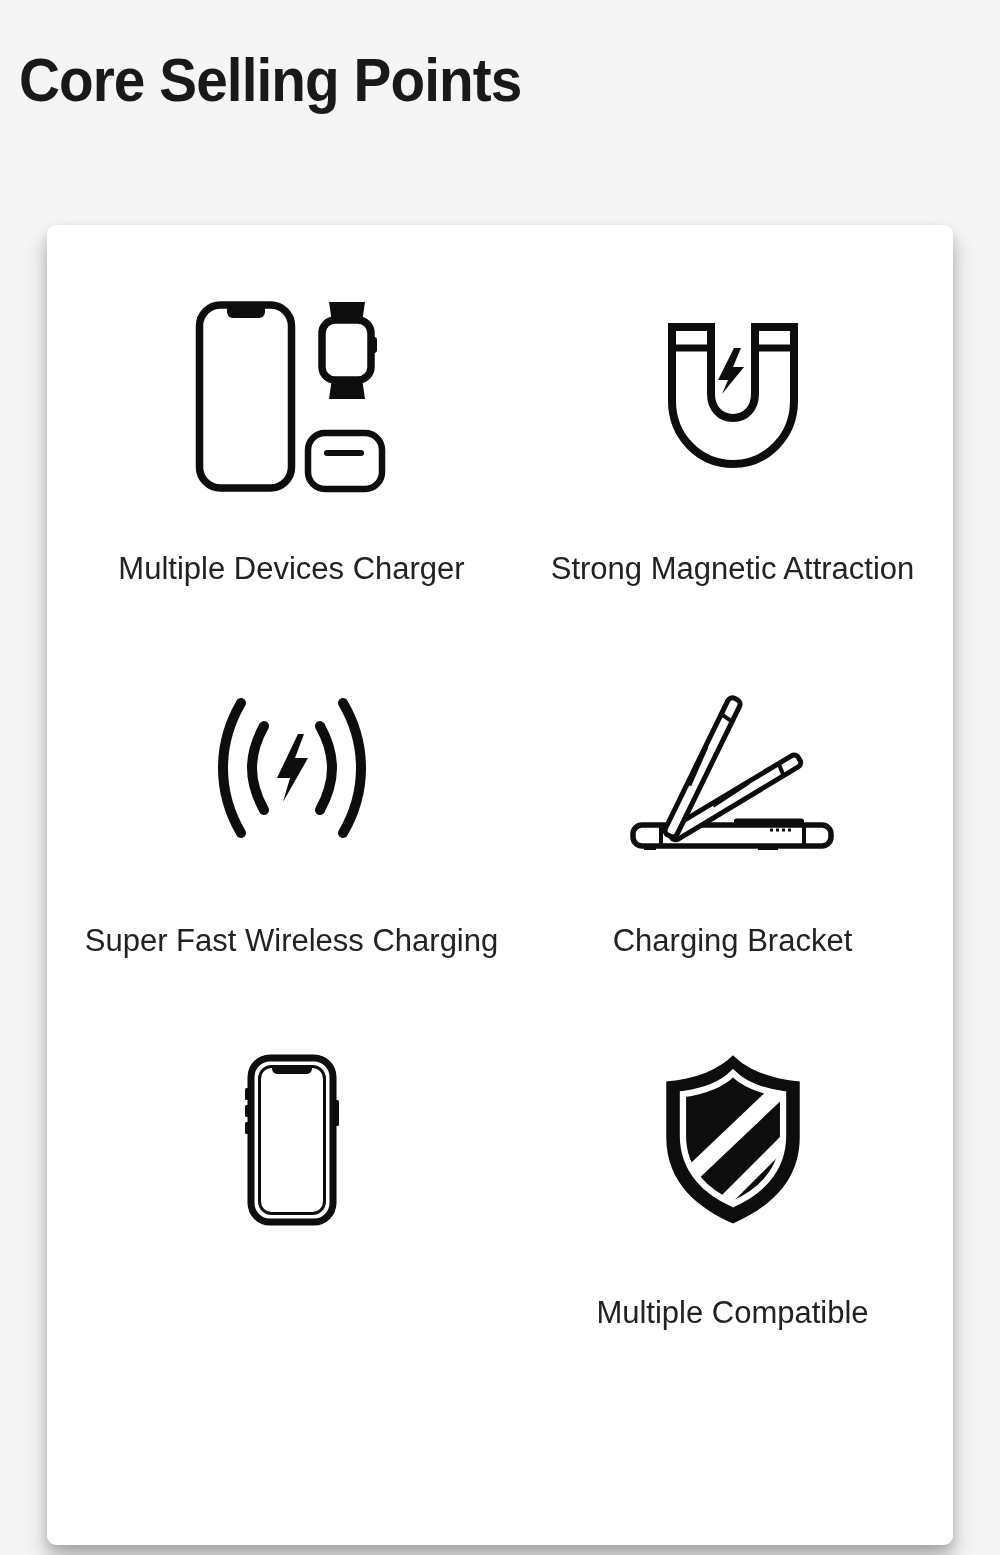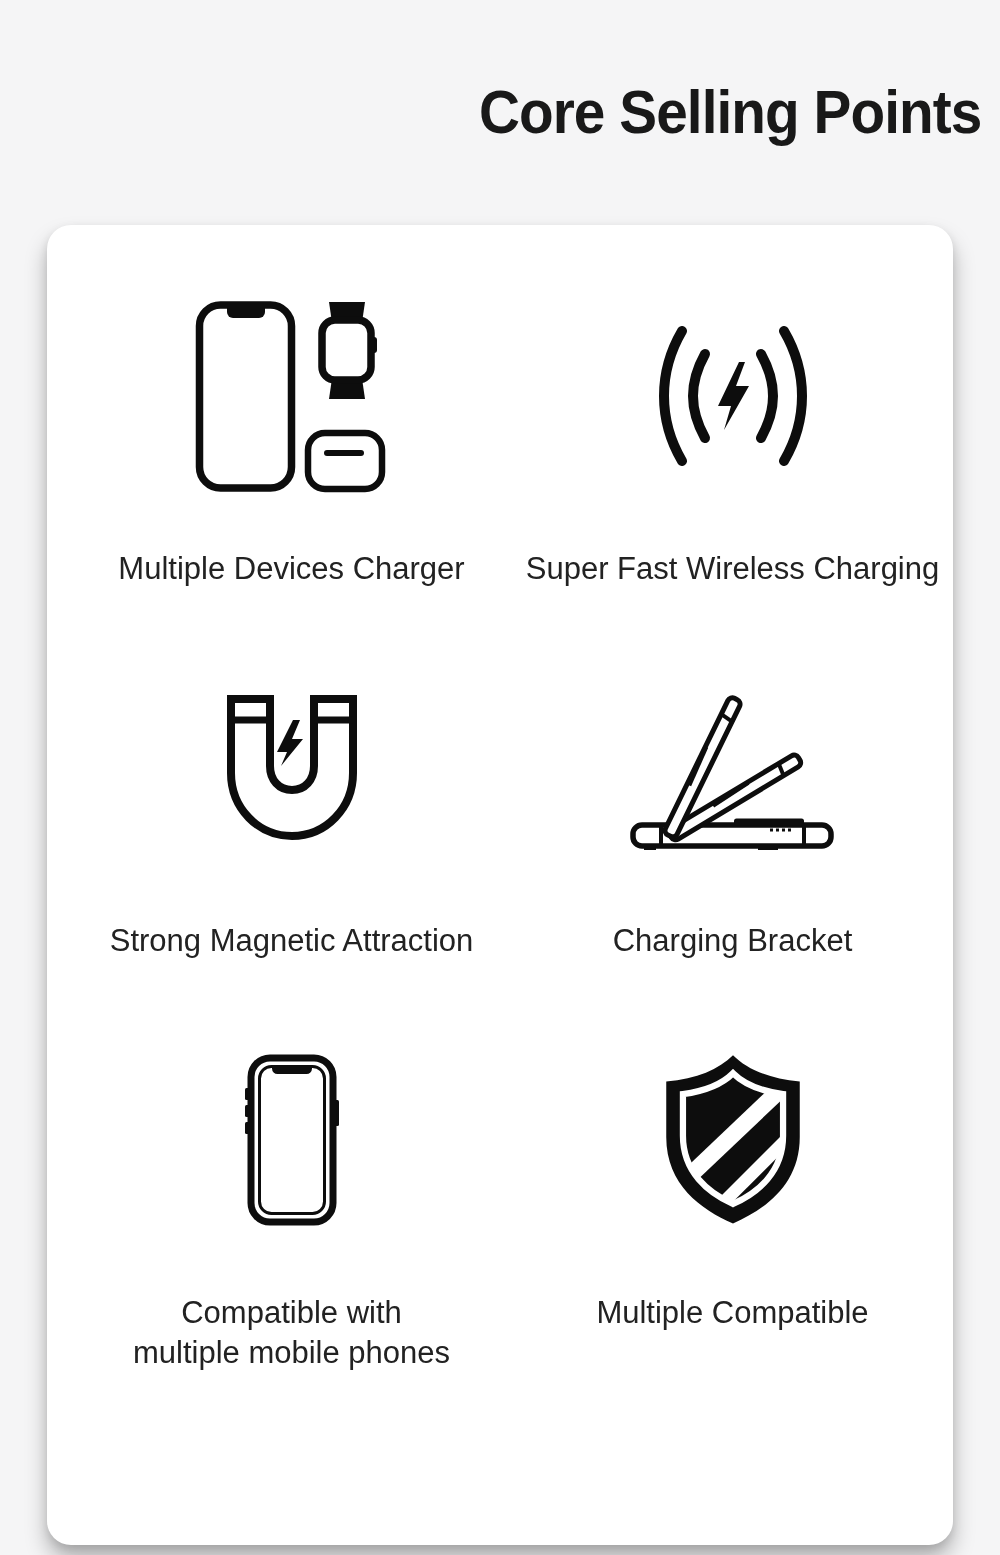--- a/index.html
+++ b/index.html
@@ -14,41 +14,41 @@
   body {
     width: 1000px;
     height: 1555px;
     background: var(--bg);
     font-family: "Liberation Sans", sans-serif;
     position: relative;
     overflow: hidden;
   }
   .page-title {
     margin: 0;
-    padding-top: 80px;
-    text-align: right;
+    padding-top: 48px;
+    text-align: left;
     font-size: 61px;
     font-weight: 700;
     letter-spacing: -1px;
     color: var(--title-color);
     line-height: 1.05;
   }
   .page-title .squeeze {
     display: inline-block;
     transform: scaleX(0.93);
     transform-origin: center;
   }
   .card {
     position: absolute;
     left: 47px;
     top: 225px;
     width: 906px;
     height: 1320px;
     background: var(--card-bg);
-    border-radius: 24px;
+    border-radius: 9px;
     box-shadow: 0 14px 22px rgba(0,0,0,0.28), 0 4px 10px rgba(0,0,0,0.10);
   }
   .features {
     display: grid;
     grid-template-columns: 1fr 1fr;
     padding: 62px 0 0 24px;
   }
   .feature {
     height: 372px;
     display: flex;
@@ -93,43 +93,43 @@
 
           <rect x="114" y="134" width="74" height="56" rx="17" fill="none" stroke="currentColor" stroke-width="6.5"></rect>
           <line x1="133" y1="154" x2="167" y2="154" stroke="currentColor" stroke-width="6" stroke-linecap="round"></line>
         </svg>
       </div>
       <div class="feature-label">Multiple Devices Charger</div>
     </div>
 
     <div class="feature">
       <div class="icon-box">
+        <svg width="132" height="148" viewBox="0 0 132 148" xmlns="http://www.w3.org/2000/svg">
+          <path d="M5 5 H44 V72 C44 86 53 96 66 96 C79 96 88 86 88 72 V5 H127 V79 C127 114 100 142 66 142 C32 142 5 114 5 79 Z" fill="#ffffff" stroke="currentColor" stroke-width="8"></path>
+          <line x1="5" y1="26" x2="44" y2="26" stroke="currentColor" stroke-width="7"></line>
+          <line x1="88" y1="26" x2="127" y2="26" stroke="currentColor" stroke-width="7"></line>
+          <path d="M67 26 L51 58 L61 58 L55 72 L77 45 L66 45 L74 26 Z" fill="currentColor"></path>
+        </svg>
+      </div>
+      <div class="feature-label">Strong Magnetic Attraction</div>
+    </div>
+
+    <div class="feature">
+      <div class="icon-box">
         <svg width="170" height="140" viewBox="0 0 170 140" xmlns="http://www.w3.org/2000/svg">
           <g fill="none" stroke="currentColor" stroke-width="10" stroke-linecap="round">
             <path d="M34 5 C 10 46 10 94 34 135"></path>
             <path d="M57 28 C 41 57 41 83 57 112"></path>
             <path d="M136 5 C 160 46 160 94 136 135"></path>
             <path d="M113 28 C 129 57 129 83 113 112"></path>
           </g>
           <path d="M91 36 L70 80 L83 80 L76 104 L101 60 L88 60 L97 36 Z" fill="currentColor"></path>
         </svg>
       </div>
       <div class="feature-label">Super Fast Wireless Charging</div>
-    </div>
-
-    <div class="feature">
-      <div class="icon-box">
-        <svg width="132" height="148" viewBox="0 0 132 148" xmlns="http://www.w3.org/2000/svg">
-          <path d="M5 5 H44 V72 C44 86 53 96 66 96 C79 96 88 86 88 72 V5 H127 V79 C127 114 100 142 66 142 C32 142 5 114 5 79 Z" fill="#ffffff" stroke="currentColor" stroke-width="8"></path>
-          <line x1="5" y1="26" x2="44" y2="26" stroke="currentColor" stroke-width="7"></line>
-          <line x1="88" y1="26" x2="127" y2="26" stroke="currentColor" stroke-width="7"></line>
-          <path d="M67 26 L51 58 L61 58 L55 72 L77 45 L66 45 L74 26 Z" fill="currentColor"></path>
-        </svg>
-      </div>
-      <div class="feature-label">Strong Magnetic Attraction</div>
     </div>
 
     <div class="feature">
       <div class="icon-box">
         <svg width="205" height="168" viewBox="0 0 205 168" xmlns="http://www.w3.org/2000/svg">
 
           <rect x="3" y="141" width="198" height="21" rx="9" fill="none" stroke="currentColor" stroke-width="5.5"></rect>
           <line x1="31" y1="141" x2="31" y2="162" stroke="currentColor" stroke-width="4"></line>
           <line x1="174" y1="141" x2="174" y2="162" stroke="currentColor" stroke-width="4"></line>
           <rect x="104" y="134.5" width="70" height="7" rx="2.5" fill="currentColor"></rect>
@@ -158,22 +158,20 @@
         <svg width="96" height="176" viewBox="0 0 96 176" xmlns="http://www.w3.org/2000/svg">
           <rect x="1" y="36" width="4.5" height="12" rx="1.5" fill="currentColor"></rect>
           <rect x="1" y="53" width="4.5" height="12" rx="1.5" fill="currentColor"></rect>
           <rect x="1" y="70" width="4.5" height="12" rx="1.5" fill="currentColor"></rect>
           <rect x="90.5" y="48" width="4.5" height="26" rx="1.5" fill="currentColor"></rect>
           <rect x="7" y="6" width="82" height="164" rx="19" fill="#ffffff" stroke="currentColor" stroke-width="7"></rect>
           <rect x="15.5" y="14.5" width="65" height="147" rx="12" fill="none" stroke="currentColor" stroke-width="3"></rect>
           <path d="M28 13.5 h40 v3 a5.5 5.5 0 0 1 -5.5 5.5 h-29 a5.5 5.5 0 0 1 -5.5 -5.5 z" fill="currentColor"></path>
         </svg>
       </div>
-      <div class="feature-label">Compatible with
-multiple mobile phones</div>
     </div>
 
     <div class="feature">
       <div class="icon-box">
         <svg width="156" height="178" viewBox="0 0 112 128" xmlns="http://www.w3.org/2000/svg">
           <defs>
             <clipPath id="shieldInnerClip">
               <path d="M56 16 C48 24 35 29 20 31 L20 61 C20 87 38 102 56 110 C74 102 92 87 92 61 L92 31 C77 29 64 24 56 16 Z"></path>
             </clipPath>
           </defs>

